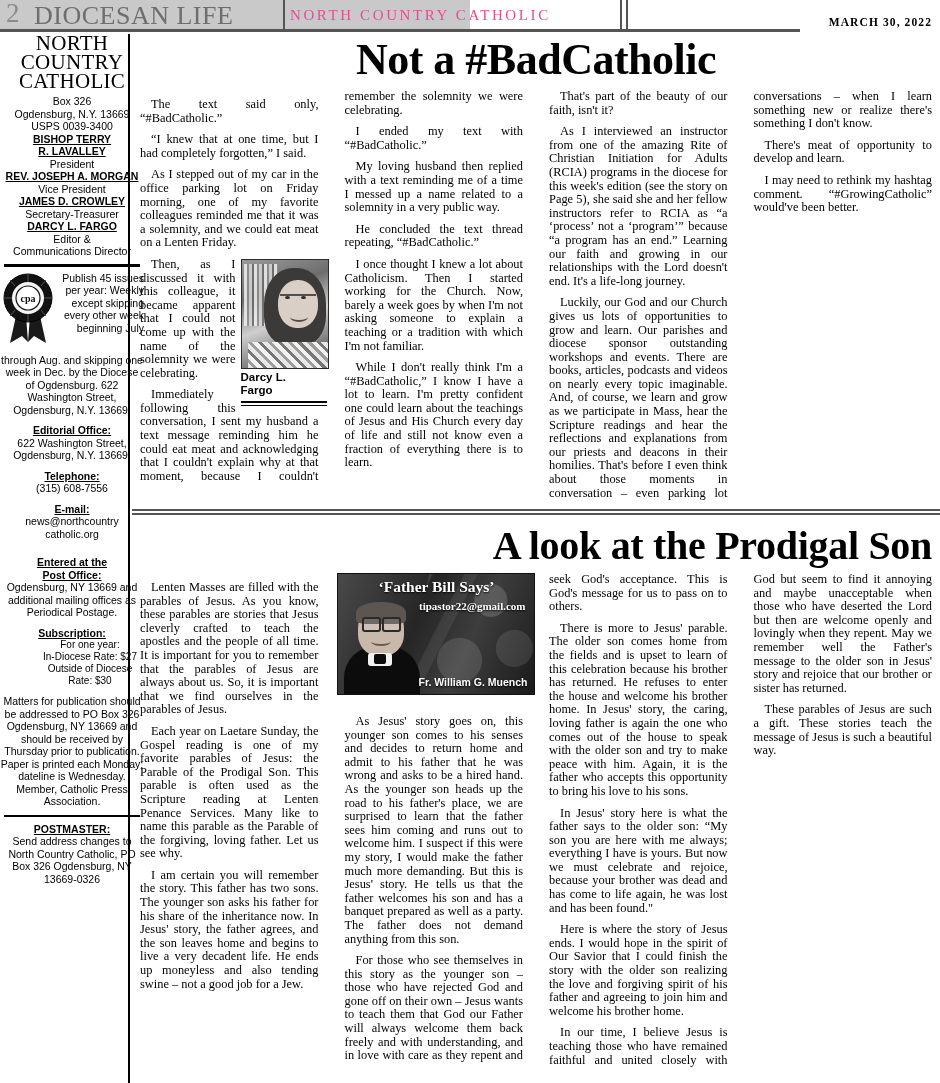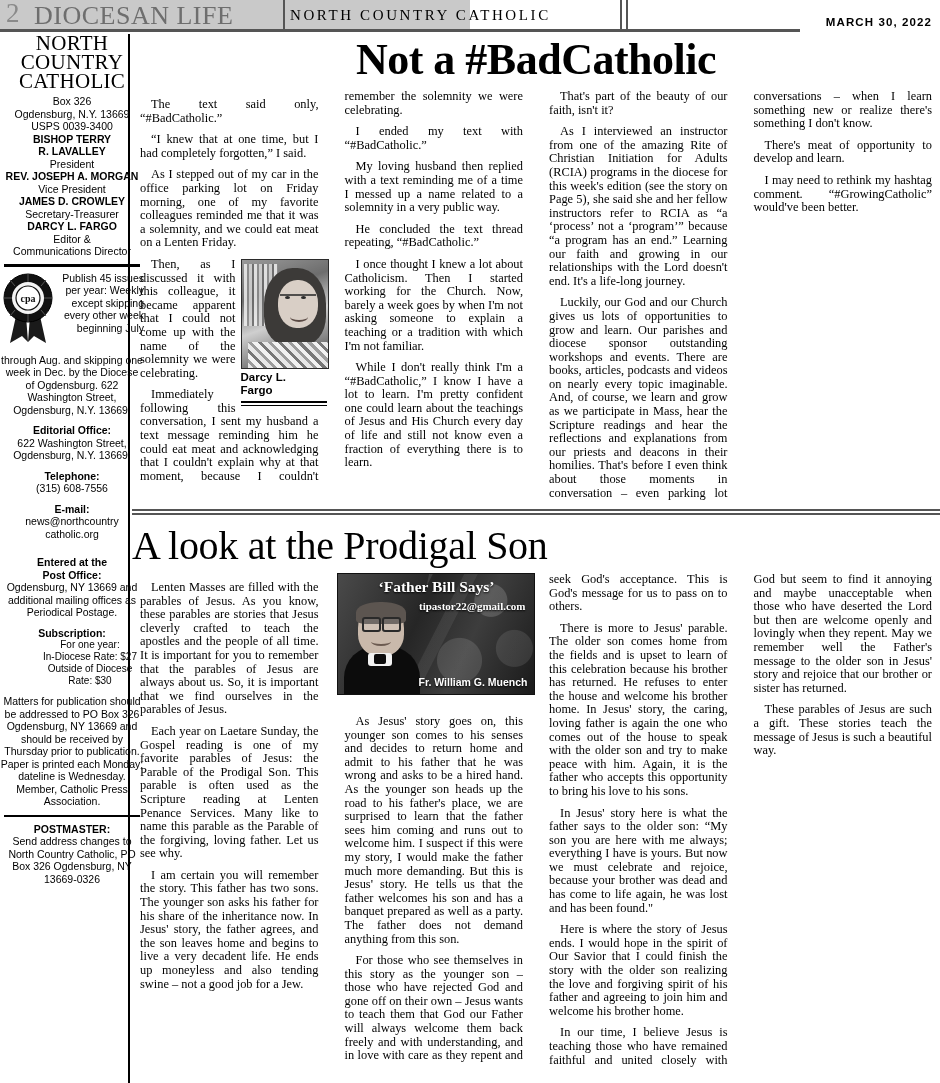--- a/index.html
+++ b/index.html
@@ -24,47 +24,47 @@
     font-size:27px; color:#8a8a8a; letter-spacing:0px;
   }
   .banner-section {
     position:absolute; left:34px; top:1px;
     font-family:"Liberation Serif", serif;
     font-size:26px; color:#6e6e6e; letter-spacing:0.5px;
   }
   .banner-paper {
     position:absolute; left:290px; top:7px;
     font-family:"Liberation Serif", serif;
-    font-size:15px; color:#000000; letter-spacing:2.6px;text-align:center;
+    font-size:15px; color:#ec4899; letter-spacing:2.6px;text-align:center;
   }
   .banner-vr1 { position:absolute; left:283px; top:0px; width:2px; height:29px; background:#555; }
   .banner-vr2 { position:absolute; left:620px; top:0px; width:2px; height:29px; background:#555; }
   .banner-vr3 { position:absolute; left:626px; top:0px; width:2px; height:29px; background:#555; }
   .banner-date {
     position:absolute; right:8px; top:16px;
-    font-family:Liberation Sans, sans-serif;
+    font-family:Liberation Serif, serif;
     font-size:11.5px; font-weight:bold; letter-spacing:1.1px;padding-left:29px;
   }
   .banner-rule {
     position:absolute; left:0; top:29px; width:800px; height:3px; background:#555;
   }
 
   
   .masthead {
     position:absolute; left:0; top:34px; width:144px;
     text-align:center;
     font-family:"Liberation Sans Narrow","Liberation Sans", sans-serif;
   }
   .mh-title {
     font-family:"Liberation Serif", serif;
     font-size:21px; line-height:19px; letter-spacing:0.3px;
     margin-bottom:4px;
   }
   .mh-line { font-size:10.5px; line-height:12.5px;text-align:center; }
-  .mh-bold { font-weight:bold; font-size:10.5px; line-height:12.5px; }
+  .mh-bold { font-weight:bold; font-size:10.5px; line-height:12.5px;text-decoration:underline; }
   .mh-sep { height:3px; background:#000; margin:6px 4px 5px 4px; }
   .mh-sep-thin { height:2px; background:#000; margin:7px 4px 6px 4px; }
   .mh-gap { height:8px; }
   .mh-small { font-size:10px; line-height:12px;margin-left:36px; }
 
   .cpa-block { position:relative; min-height:80px; text-align:left; }
   .cpa-seal { position:absolute; left:2px; top:0px; width:52px; height:72px; }
   .cpa-text {
     margin-left:56px; text-align:right;
     font-size:10.5px; line-height:12.5px;
@@ -79,23 +79,23 @@
 
   .headline {
     text-align:center;
     font-family:"Liberation Serif", serif;
     font-size:44px; font-weight:bold;
     line-height:48px;
     letter-spacing:-0.5px;
     margin:2px 0 6px 0;
   }
   .headline2 {
-    text-align:left;
-    font-family:"Liberation Serif", serif;
-    font-size:40px; font-weight:normal;
+    text-align:right;
+    font-family:"Liberation Serif", serif;
+    font-size:40px; font-weight:bold;
     line-height:46px;
     letter-spacing:-0.3px;
     margin:8px 8px 4px 0;
   }
 
   .cols {
     column-count:4;
     column-gap:10px;
     column-fill:auto;
     font-size:12.4px;

